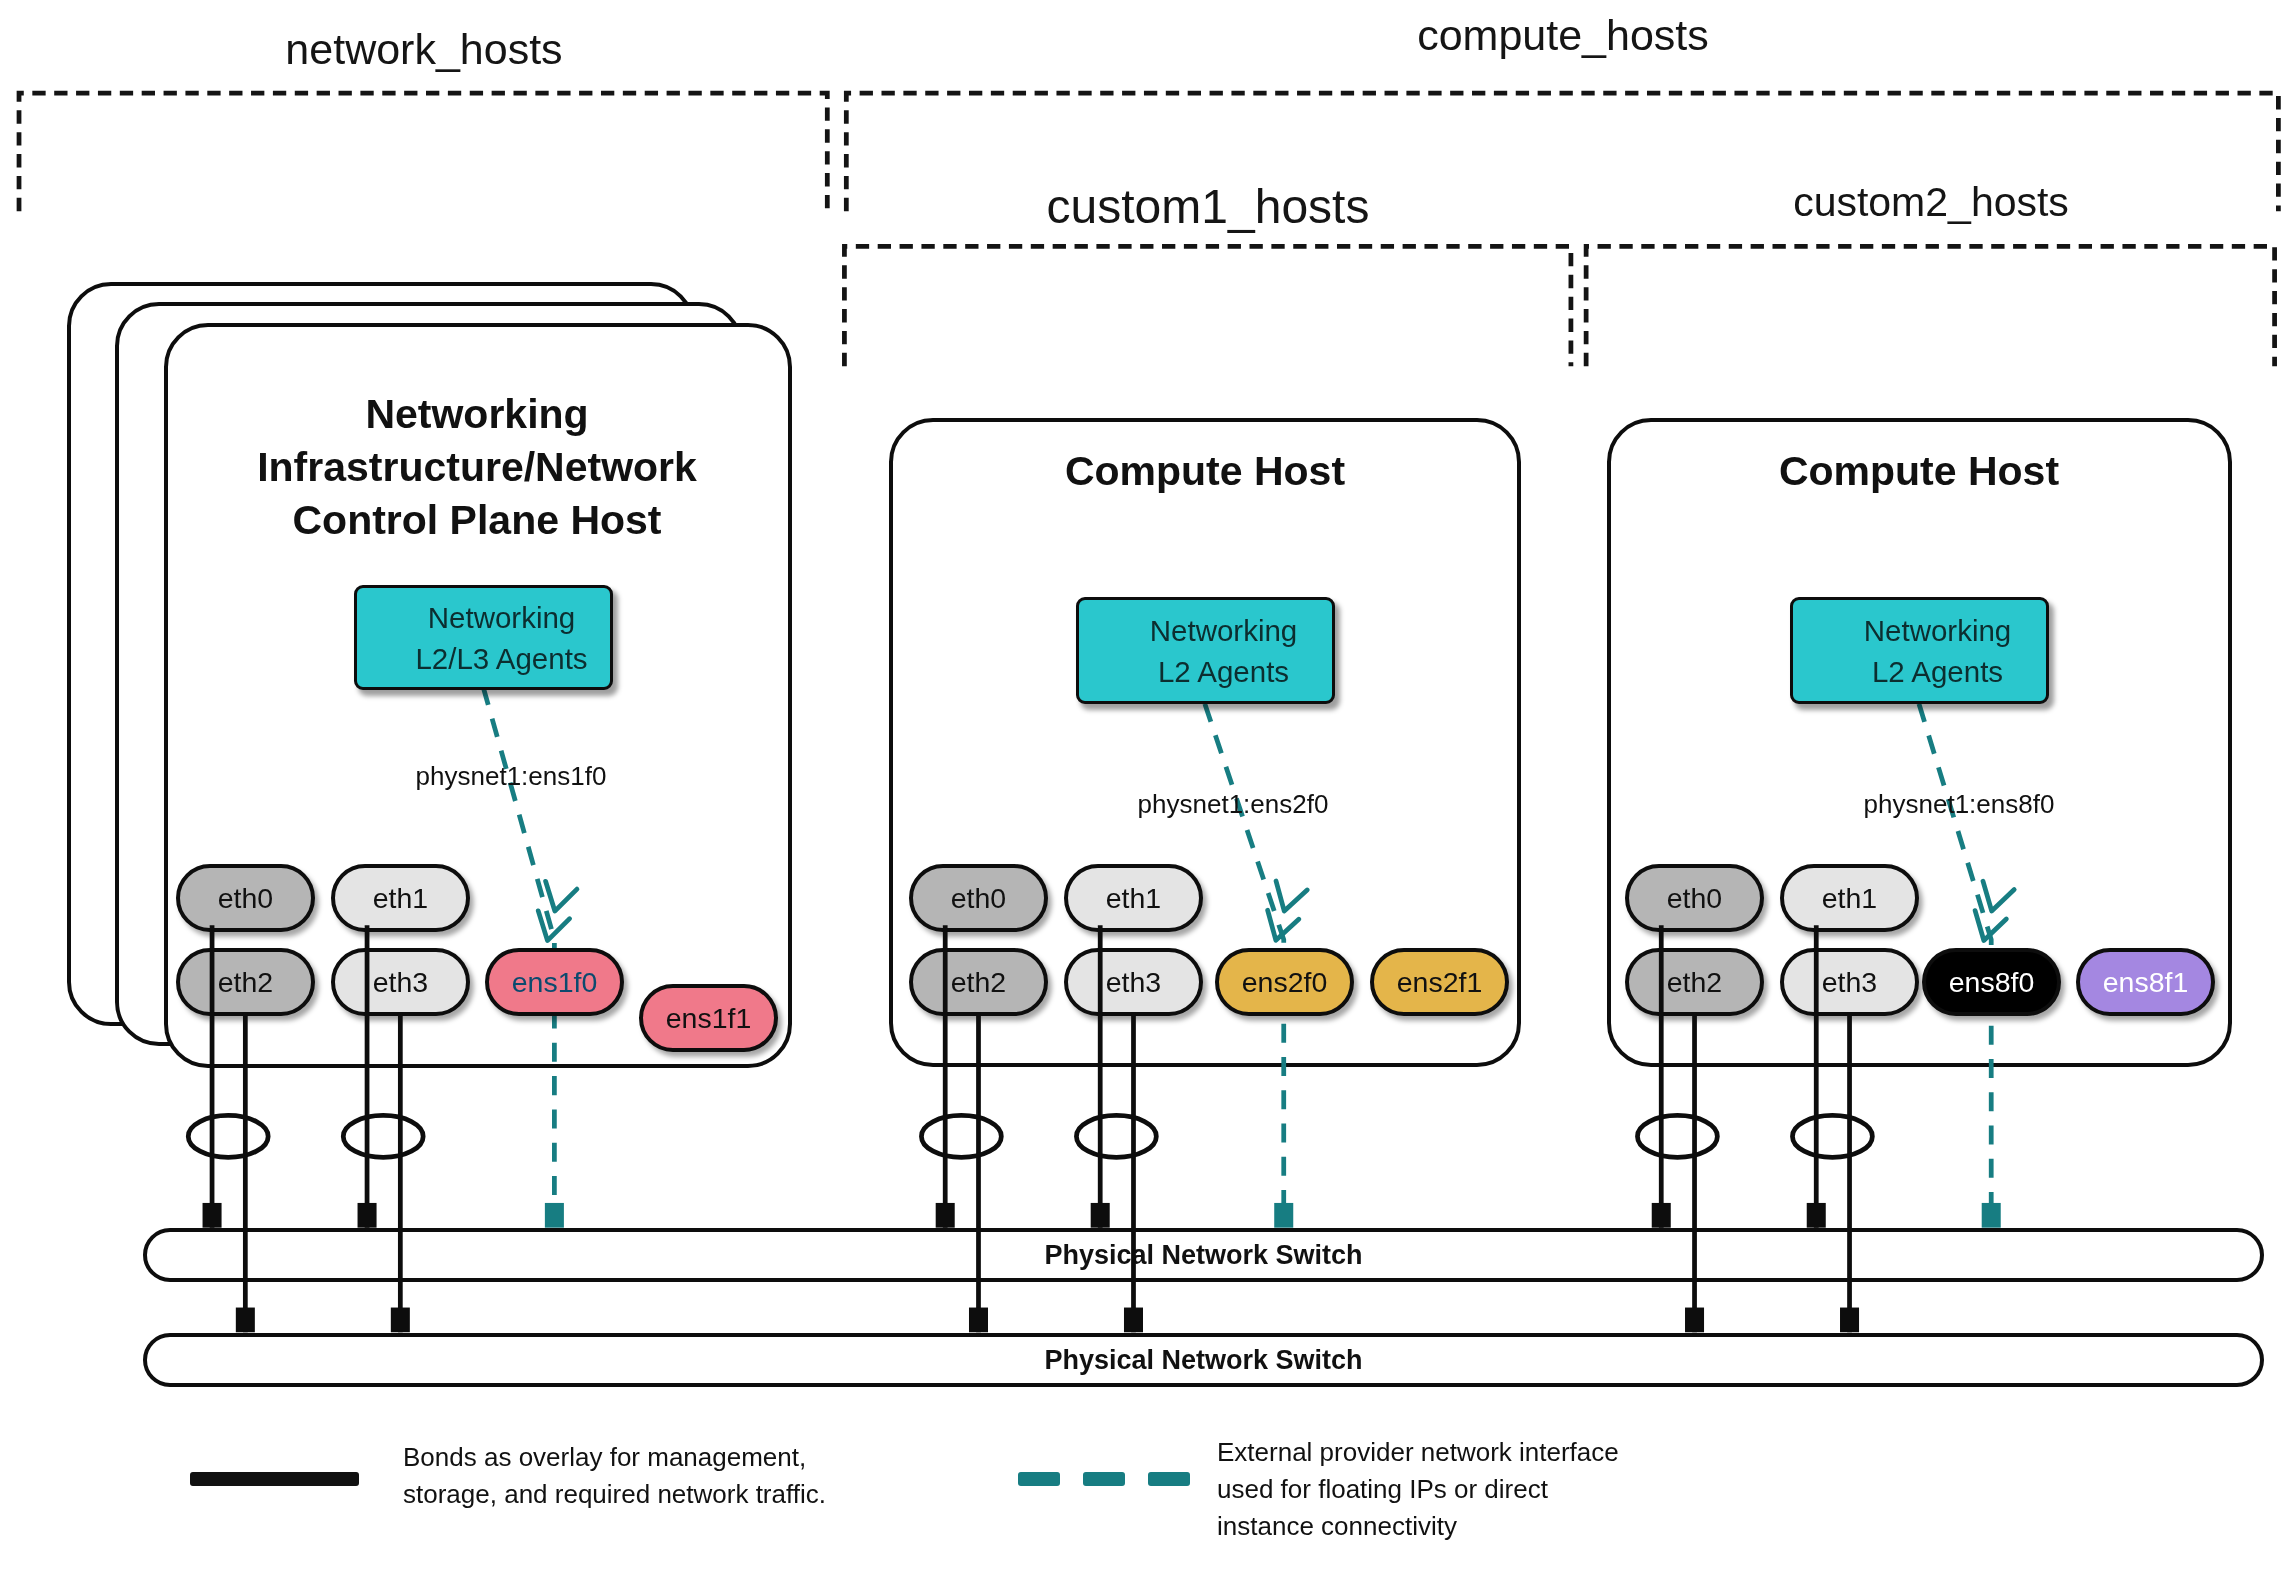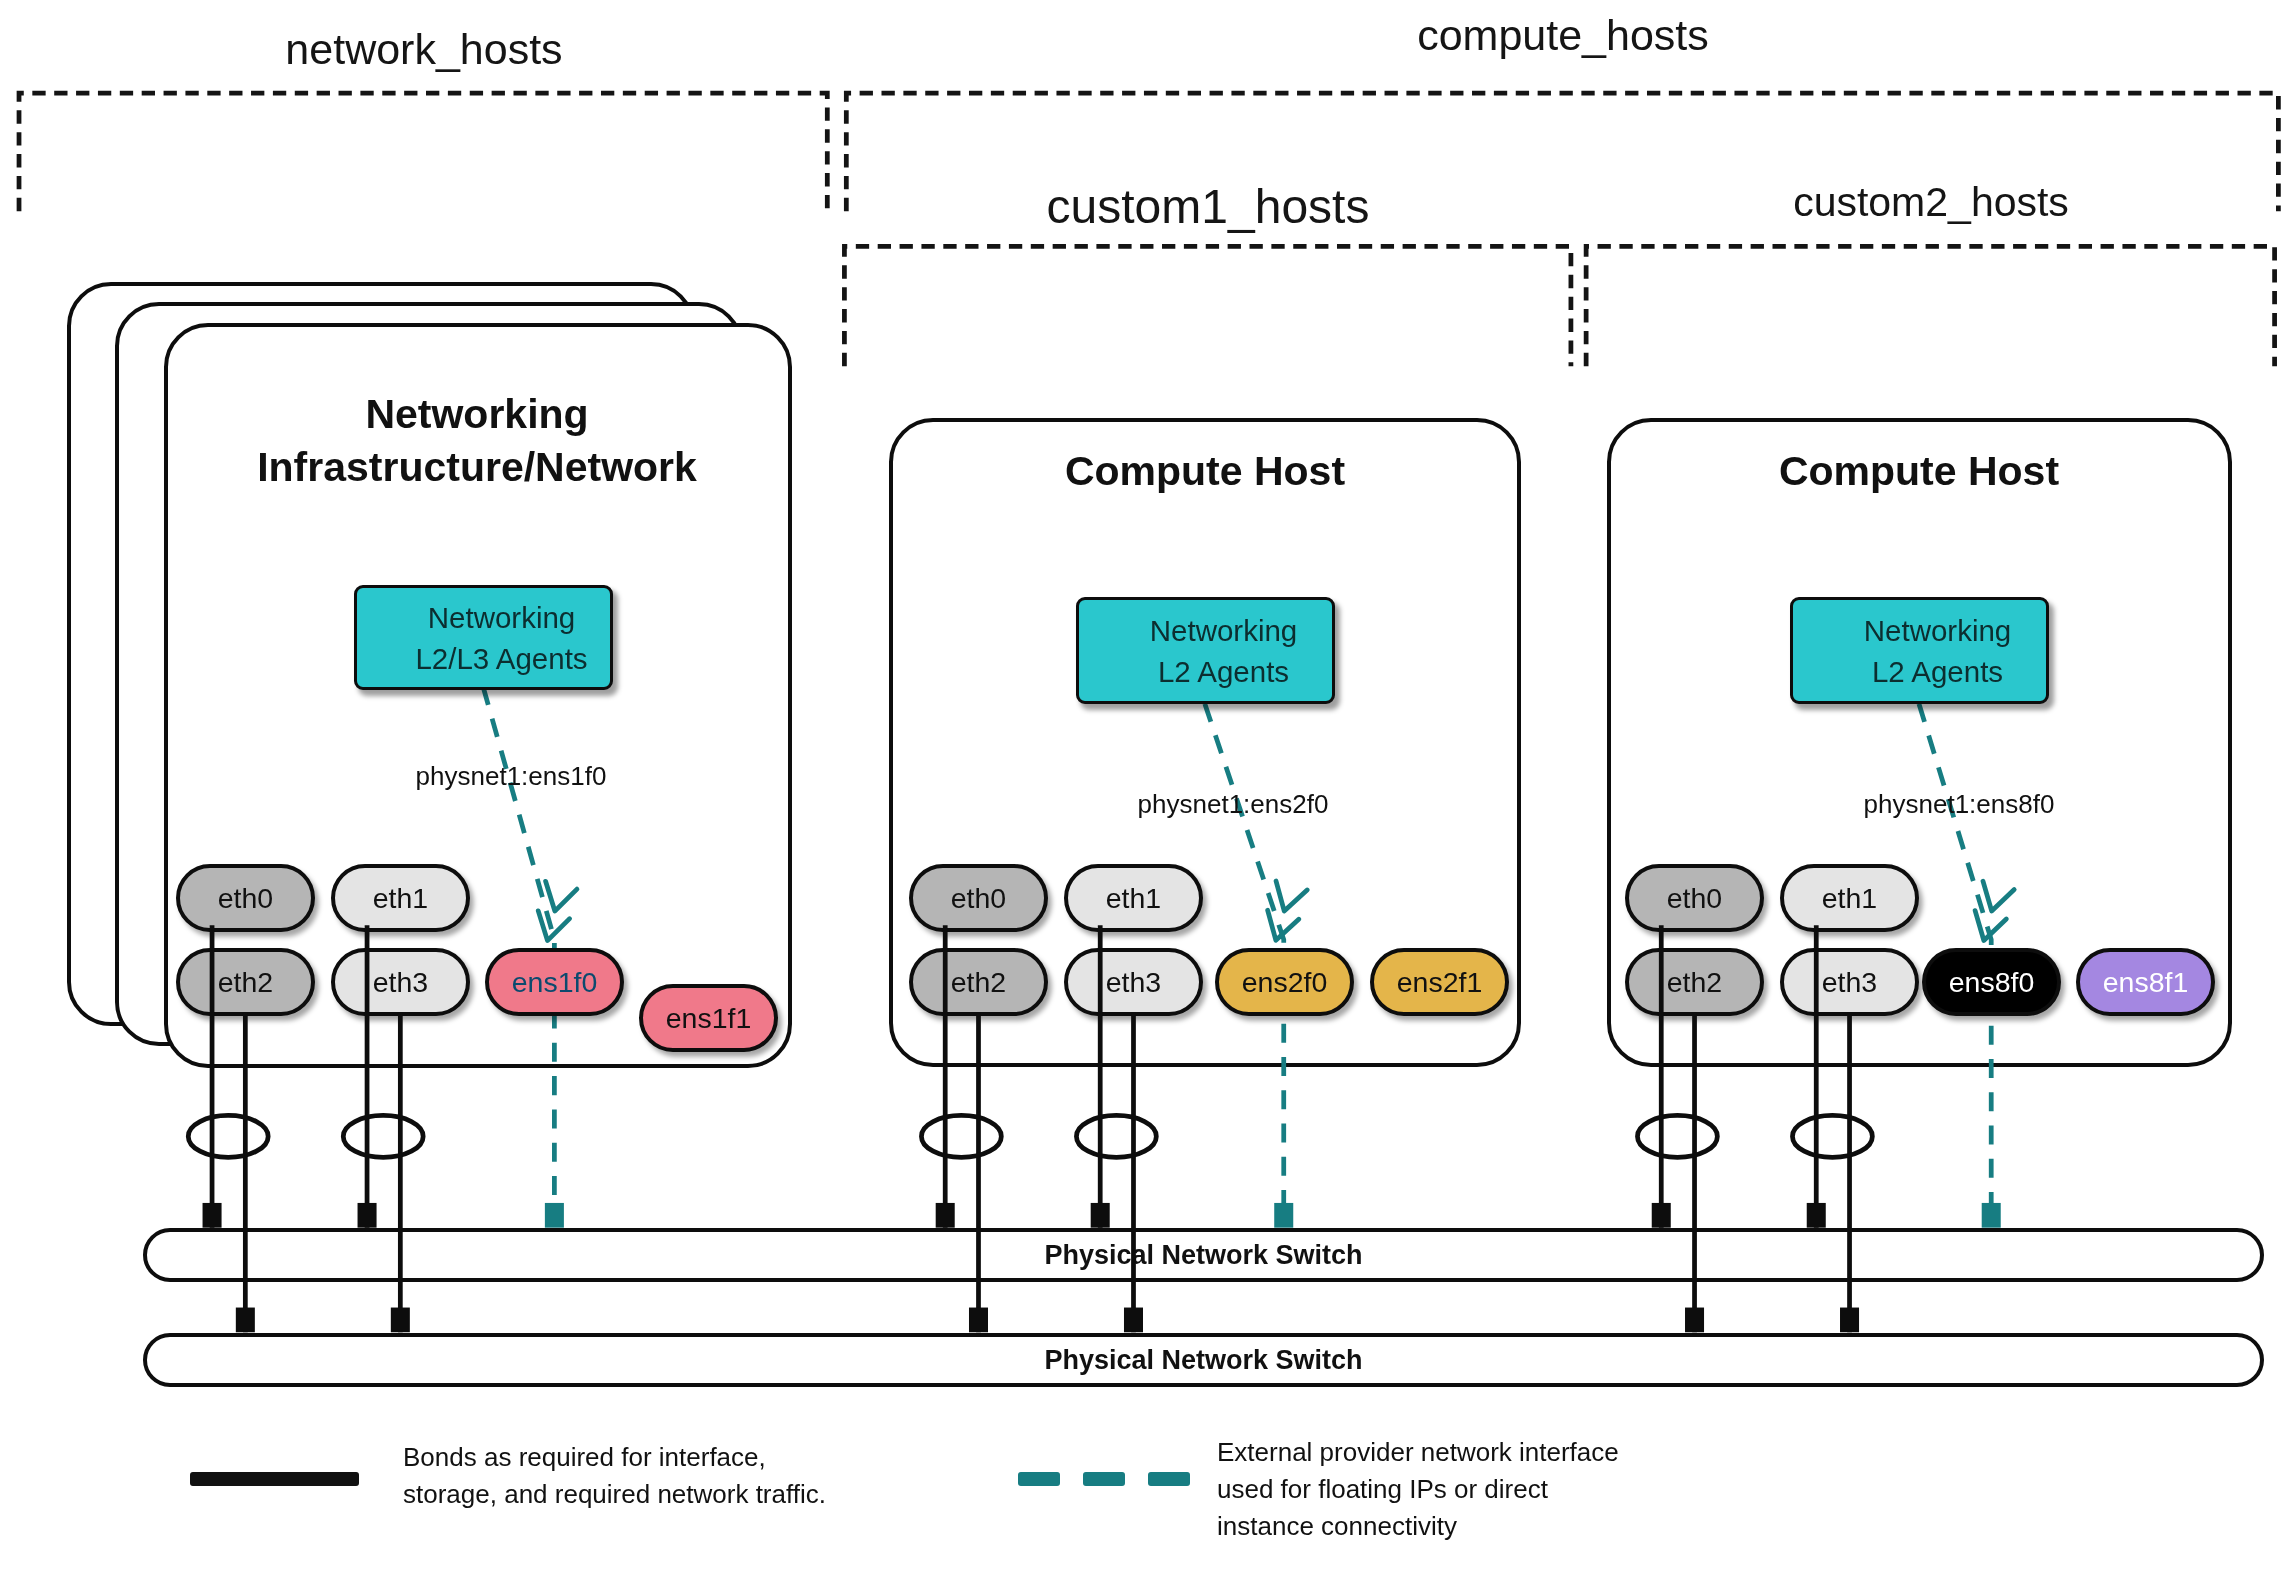--- a/index.html
+++ b/index.html
@@ -97,20 +97,21 @@
     <polyline class="provline" points="1267,740 1350,988 1350,1265" stroke="#177d82"></polyline>
     <path class="chev" d="M1333,930 L1350,958 L1367,930 M1333,962 L1350,990 L1367,962" transform="rotate(16 1350 960)" stroke="#177d82"></path>
 
     <polyline class="provline" points="2018,740 2094,988 2094,1265" stroke="#177d82"></polyline>
     <path class="chev" d="M2077,930 L2094,958 L2111,930 M2077,962 L2094,990 L2111,962" transform="rotate(15 2094 960)" stroke="#177d82"></path>
   </svg>
 
   <div class="host-title" style="left:477px;top:388px;">
     <div>Networking</div>
     <div>Infrastructure/Network</div>
+    <div>Control Plane Host</div>
   </div>
   <div class="agentbox" style="left: 354px; top: 585px; width: 259px; height: 105px; background: rgb(42, 199, 205); color: rgb(12, 46, 48);">
     <div>Networking</div>
     <div>L2/L3 Agents</div>
   </div>
   <div class="physnet" style="left:511px;top:761px;">physnet1:ens1f0</div>
 
   <div class="pill" style="left: 176px; top: 864px; background: rgb(181, 181, 181);">eth0</div>
   <div class="pill" style="left: 331px; top: 864px; background: rgb(228, 228, 228);">eth1</div>
   <div class="pill" style="left: 176px; top: 948px; background: rgb(181, 181, 181);">eth2</div>
@@ -184,21 +185,21 @@
     <ellipse class="bondellipse" cx="1927" cy="1195" rx="42" ry="22"></ellipse>
     <rect class="plug" x="1737" y="1265" width="20" height="26"></rect>
     <rect class="plug" x="1900" y="1265" width="20" height="26"></rect>
     <rect x="2084" y="1265" width="20" height="26" fill="#177d82"></rect>
     <rect class="plug" x="1772" y="1375" width="20" height="26"></rect>
     <rect class="plug" x="1935" y="1375" width="20" height="26"></rect>
   </svg>
 
   <div class="legend-swatch-solid" style="left: 190px; top: 1472px; background: rgb(17, 17, 17);"></div>
   <div class="legend-text" style="left:403px;top:1439px;">
-    <div>Bonds as required for interface,</div>
+    <div>Bonds as overlay for management,</div>
     <div>storage, and required network traffic.</div>
   </div>
   <div class="legend-dashes" style="left:1018px;top:1472px;">
     <span class="dash" style="background: rgb(23, 125, 130);"></span>
     <span class="dash" style="background: rgb(23, 125, 130);"></span>
     <span class="dash" style="background: rgb(23, 125, 130);"></span>
   </div>
   <div class="legend-text" style="left:1217px;top:1434px;">
     <div>External provider network interface</div>
     <div>used for floating IPs or direct</div>

